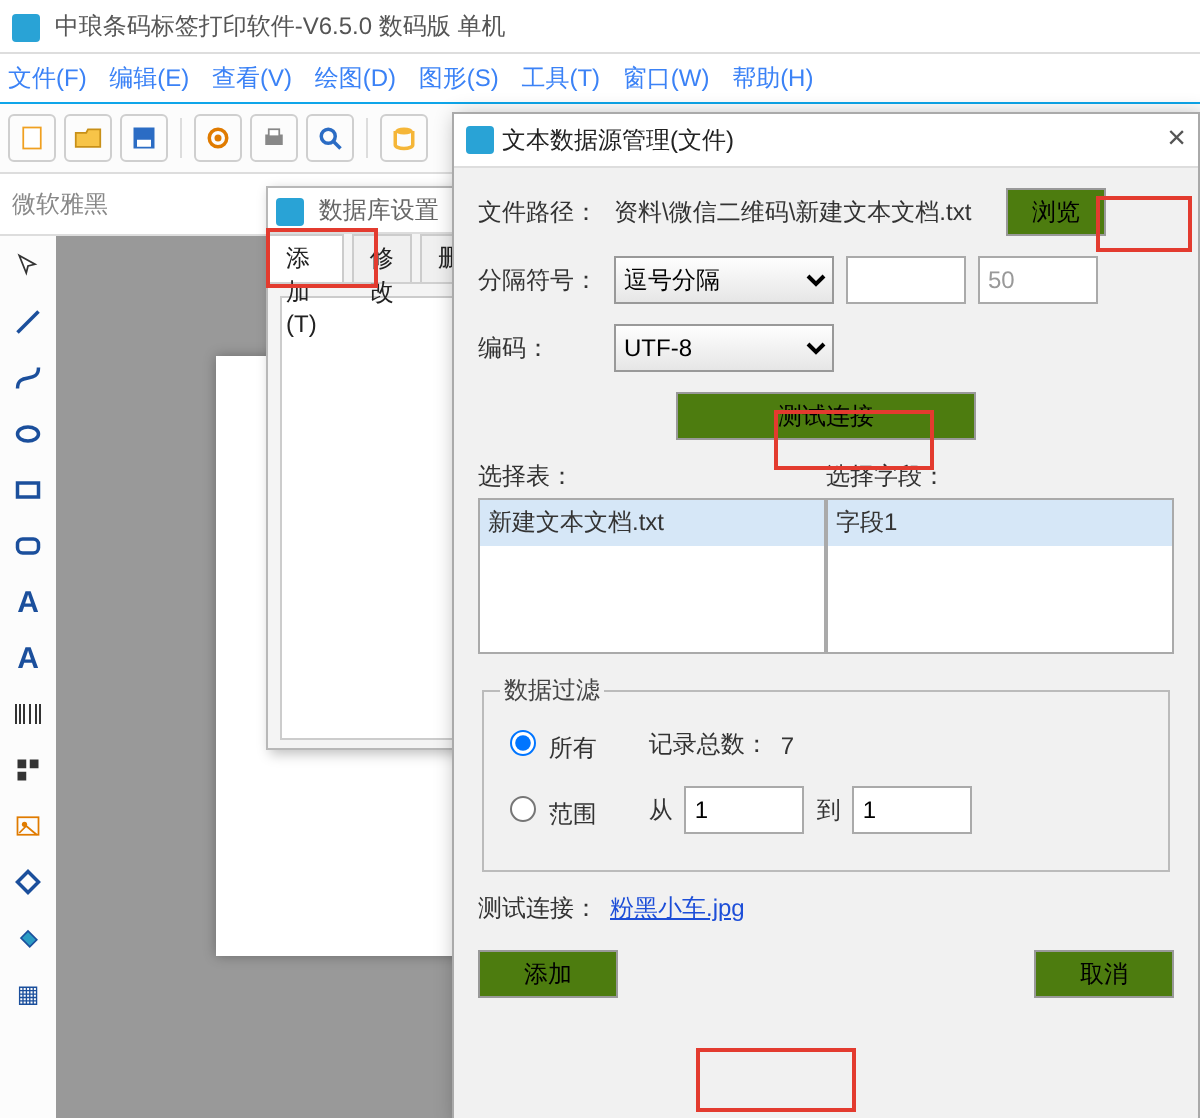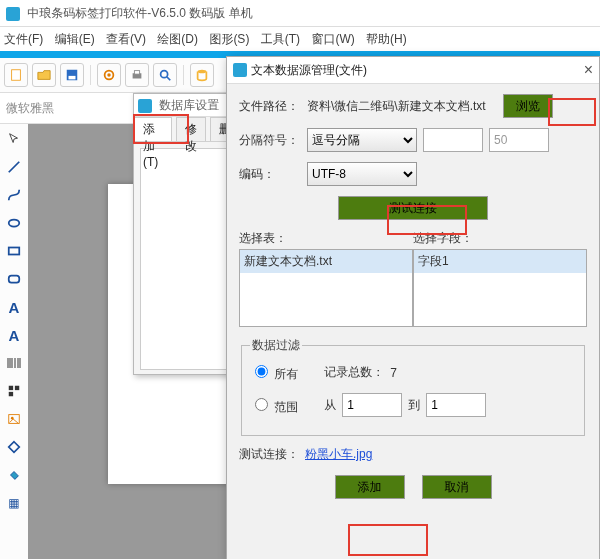--- a/index.html
+++ b/index.html
@@ -1,18 +1,18 @@
 <!DOCTYPE html>
 <html><head>
 <meta charset="utf-8">
 <style>
 html,body{margin:0;padding:0;font-family:"Microsoft YaHei","SimSun",sans-serif;font-size:12px;color:#222;background:#fff;width:600px;height:559px;overflow:hidden}
 .titlebar{background:#fff;height:26px;line-height:26px;padding:0 6px;border-bottom:1px solid #ddd;color:#555}
 .tb-icon{display:inline-block;width:14px;height:14px;background:#29a3d6;vertical-align:middle;margin-right:4px;border-radius:2px}
-.menubar{height:24px;line-height:24px;padding:0 4px;border-bottom:7px solid #0ea5e9;color:#404040}
+.menubar{height:24px;line-height:24px;padding:0 4px;border-bottom:1px solid #0ea5e9;color:#3b82f6}
 .menubar span{margin-right:8px}
 .toolbar{height:30px;background:#fcfcfc;border-bottom:1px solid #ddd;padding:2px 4px;display:flex;gap:4px;align-items:center}
 .tbtn{width:22px;height:22px;border:1px solid #cfcfcf;border-radius:3px;display:flex;align-items:center;justify-content:center}
 .tbtn svg{width:14px;height:14px}
 .sep{width:1px;height:20px;background:#ddd;margin:0 2px}
 .fontbar{height:26px;line-height:26px;padding:2px 6px;border-bottom:1px solid #ddd;color:#888}
 .workbench{position:relative;height:450px;background:#fff}
 .lefttools{position:absolute;left:0;top:0;width:28px;height:100%;border-right:1px solid #e0e0e0;background:#fcfcfc;display:flex;flex-direction:column;align-items:center;gap:6px;padding-top:4px}
 .lbtn{width:22px;height:22px;display:flex;align-items:center;justify-content:center;color:#1b4f9c}
 .canvasArea{position:absolute;left:28px;top:0;right:0;bottom:0;background:#999}
@@ -38,21 +38,21 @@
 .input{height:22px;border:1px solid #aaa;background:#fff;padding:0 4px;font-size:12px}
 .btn{height:24px;padding:0 12px;border:1px solid #999;background:#4d7c0f;cursor:pointer;font-size:12px}
 .select{height:24px;border:1px solid #999;background:linear-gradient(#fefefe,#e6e6e6);font-size:12px;width:110px}
 .nbox{width:50px}
 .chk{margin-left:4px}
 .listbox{border:1px solid #aaa;background:#fff;height:76px;overflow:auto}
 .listbox .item{background:#d6e7f7;padding:3px 4px}
 fieldset{border:1px solid #bbb;padding:8px}
 legend{color:#444;font-size:12px}
 .samplelink{color:#1d4ed8;text-decoration:underline;cursor:pointer}
-.bottom{display:flex;justify-content:center;gap:17px;margin-top:12px}
+.bottom{display:flex;justify-content:space-between;gap:17px;margin-top:12px}
 
 .hl{position:absolute;border:2px solid #e33b2f;pointer-events:none}
 </style>
 </head>
 <body>
 
 <div class="titlebar">
   <span class="tb-icon"></span>
   <span>中琅条码标签打印软件-V6.5.0 数码版 单机</span>
 </div>

